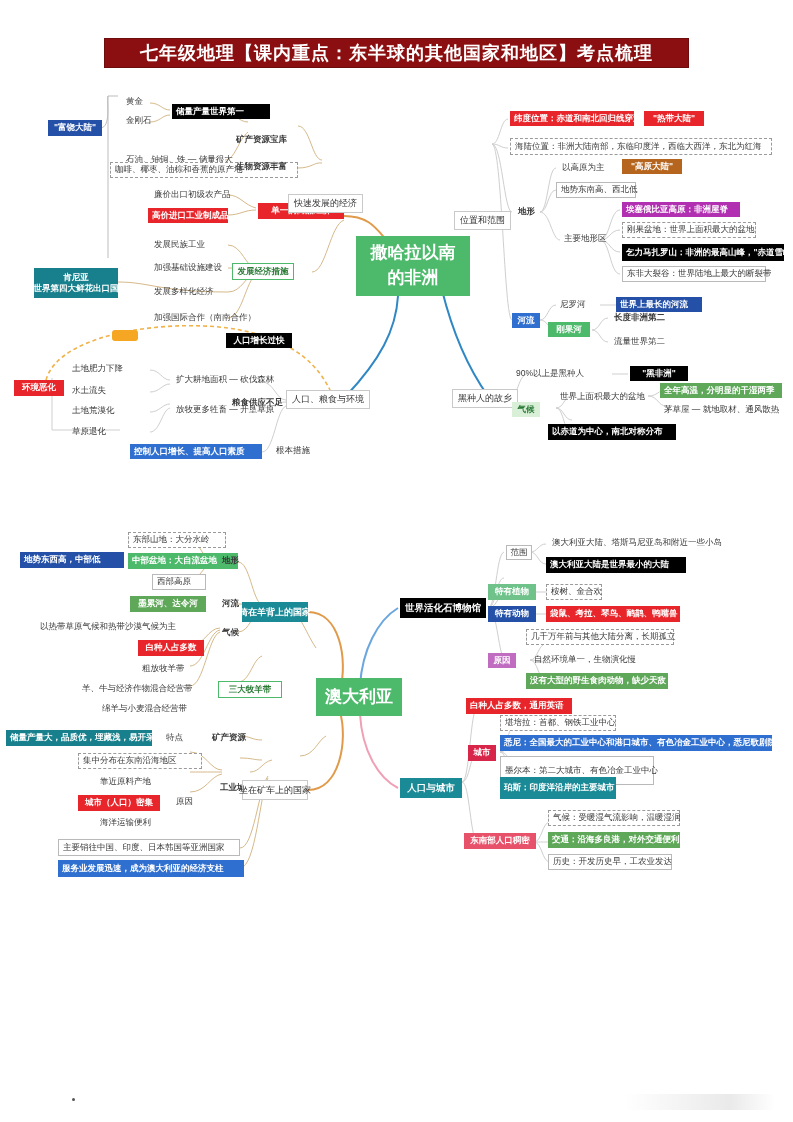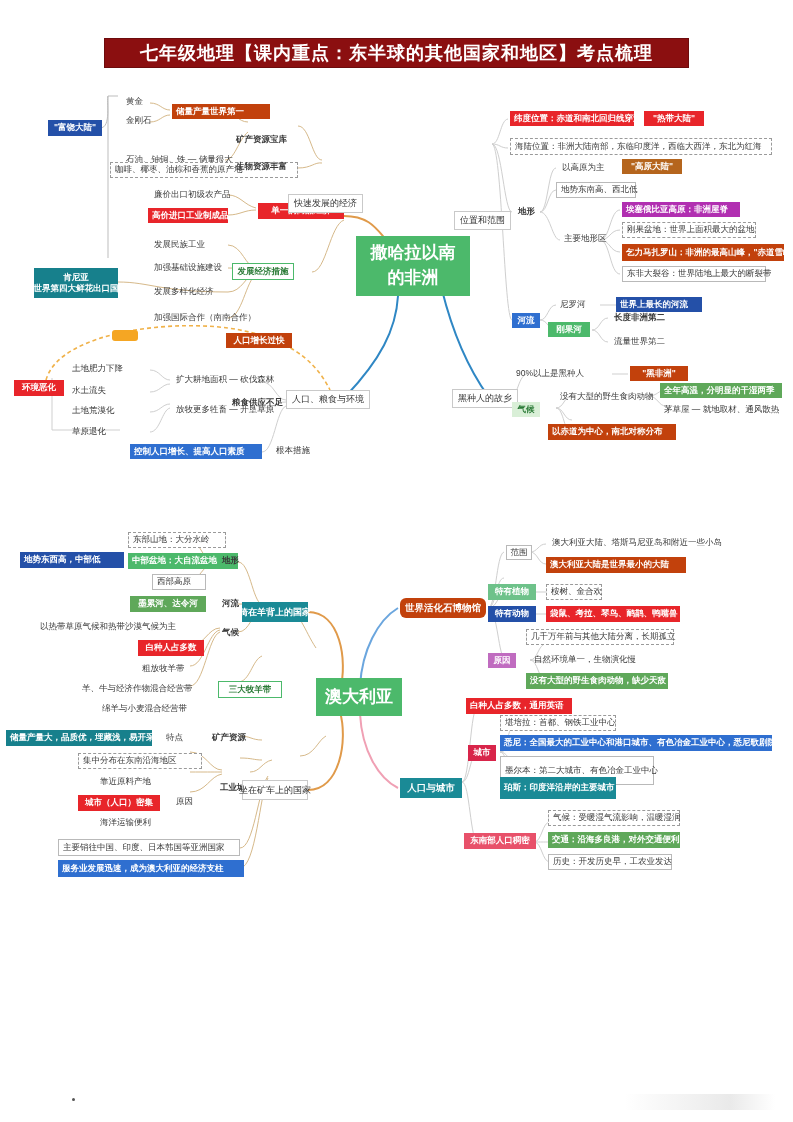--- a/index.html
+++ b/index.html
@@ -27,21 +27,21 @@
   }
   .plain{color:#3a3a3a;background:transparent;}
   .boxed{border:1px solid #b9b9b9;background:#fff;color:#3a3a3a;}
   .dashed{border:1px dashed #9a9a9a;background:#fff;color:#3a3a3a;}
   .bold{font-weight:bold;}
 
   
   .c-red{background:#e8252a;color:#fff;font-weight:bold;}
   .c-blue{background:#2450a8;color:#fff;font-weight:bold;}
   .c-blue2{background:#2f6fd0;color:#fff;font-weight:bold;}
-  .c-black{background:#c2410c;color:#fff;font-weight:bold;}
+  .c-black{background:#000000;color:#fff;font-weight:bold;}
   .c-green{background:#4cb96b;color:#fff;font-weight:bold;}
   .c-green2{background:#5fa85a;color:#fff;font-weight:bold;}
   .c-greenlite{background:#d9efd7;color:#2a7a36;font-weight:bold;}
   .c-greenmid{background:#6ec28a;color:#fff;font-weight:bold;}
   .c-teal{background:#17808c;color:#fff;font-weight:bold;}
   .c-teal2{background:#1a8a96;color:#fff;font-weight:bold;}
   .c-purple{background:#b12fb1;color:#fff;font-weight:bold;}
   .c-purple2{background:#c06cc0;color:#fff;font-weight:bold;}
   .c-orange{background:#b5651d;color:#fff;font-weight:bold;}
   .c-pink{background:#e8516a;color:#fff;font-weight:bold;}
@@ -282,21 +282,21 @@
   <div class="n plain" style="left:556px;top:298px;">尼罗河</div>
   <div class="n c-blue" style="left:616px;top:297px;width:86px;height:15px;">世界上最长的河流</div>
   <div class="n c-green" style="left:548px;top:322px;width:42px;height:15px;justify-content:center;">刚果河</div>
   <div class="n plain" style="left:610px;top:311px;font-weight:bold;">长度非洲第二</div>
   <div class="n plain" style="left:610px;top:335px;">流量世界第二</div>
 
   <div class="n plain" style="left:512px;top:367px;">90%以上是黑种人</div>
   <div class="n c-black" style="left:630px;top:366px;width:58px;height:15px;justify-content:center;">"黑非洲"</div>
 
   <div class="n c-greenlite" style="left:512px;top:402px;width:28px;height:15px;justify-content:center;">气候</div>
-  <div class="n plain" style="left:556px;top:390px;">没有大型的野生食肉动物</div>
+  <div class="n plain" style="left:556px;top:390px;">世界上面积最大的盆地</div>
   <div class="n c-green2" style="left:660px;top:383px;width:122px;height:15px;">全年高温，分明显的干湿两季</div>
   <div class="n plain" style="left:660px;top:403px;">茅草屋 — 就地取材、通风散热</div>
   <div class="n c-black" style="left:548px;top:424px;width:128px;height:16px;">以赤道为中心，南北对称分布</div>
 
   <div class="n c-blue" style="left:20px;top:552px;width:104px;height:16px;">地势东西高，中部低</div>
   <div class="n dashed" style="left:128px;top:532px;width:98px;height:16px;">东部山地：大分水岭</div>
   <div class="n c-green" style="left:128px;top:553px;width:110px;height:16px;">中部盆地：大自流盆地</div>
   <div class="n boxed" style="left:152px;top:574px;width:54px;height:16px;">西部高原</div>
   <div class="n bold plain" style="left:218px;top:554px;">地形</div>
 
@@ -321,21 +321,21 @@
   <div class="n c-red" style="left:78px;top:795px;width:82px;height:16px;justify-content:center;">城市（人口）密集</div>
   <div class="n plain" style="left:96px;top:816px;">海洋运输便利</div>
   <div class="n plain" style="left:172px;top:795px;">原因</div>
   <div class="n bold plain" style="left:216px;top:781px;">工业城市</div>
 
   <div class="n boxed" style="left:58px;top:839px;width:182px;height:17px;">主要销往中国、印度、日本韩国等亚洲国家</div>
   <div class="n c-blue2" style="left:58px;top:860px;width:186px;height:17px;">服务业发展迅速，成为澳大利亚的经济支柱</div>
 
   <div class="n c-teal2" style="left:242px;top:602px;width:66px;height:20px;justify-content:center;font-size:9px;">骑在羊背上的国家</div>
   <div class="n hub-plain" style="left:242px;top:780px;width:66px;height:20px;justify-content:center;font-size:9px;border:1px solid #c9c9c9;background:#fff;">坐在矿车上的国家</div>
-  <div class="n c-black" style="left:400px;top:598px;width:86px;height:20px;justify-content:center;font-size:9.5px;border-radius:6px;">世界活化石博物馆</div>
+  <div class="n c-black" style="left:400px;top:598px;width:86px;height:20px;justify-content:center;font-size:9.5px;">世界活化石博物馆</div>
   <div class="n c-teal2" style="left:400px;top:778px;width:62px;height:20px;justify-content:center;font-size:9.5px;">人口与城市</div>
 
   <div class="center" style="left:316px;top:678px;width:86px;height:38px;font-size:17px;">澳大利亚</div>
 
   <div class="n boxed" style="left:506px;top:545px;width:26px;height:15px;justify-content:center;">范围</div>
   <div class="n plain" style="left:548px;top:536px;">澳大利亚大陆、塔斯马尼亚岛和附近一些小岛</div>
   <div class="n c-black" style="left:546px;top:557px;width:140px;height:16px;">澳大利亚大陆是世界最小的大陆</div>
 
   <div class="n c-greenmid" style="left:488px;top:584px;width:48px;height:16px;justify-content:center;">特有植物</div>
   <div class="n dashed" style="left:546px;top:584px;width:56px;height:16px;">桉树、金合欢</div>

